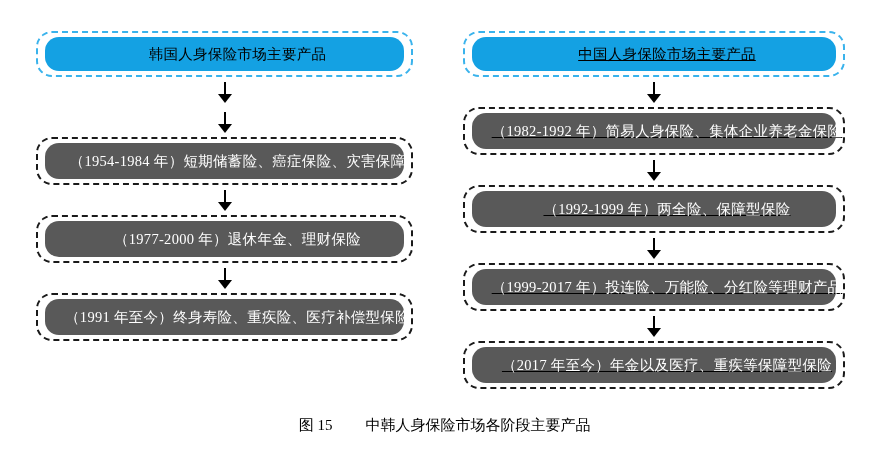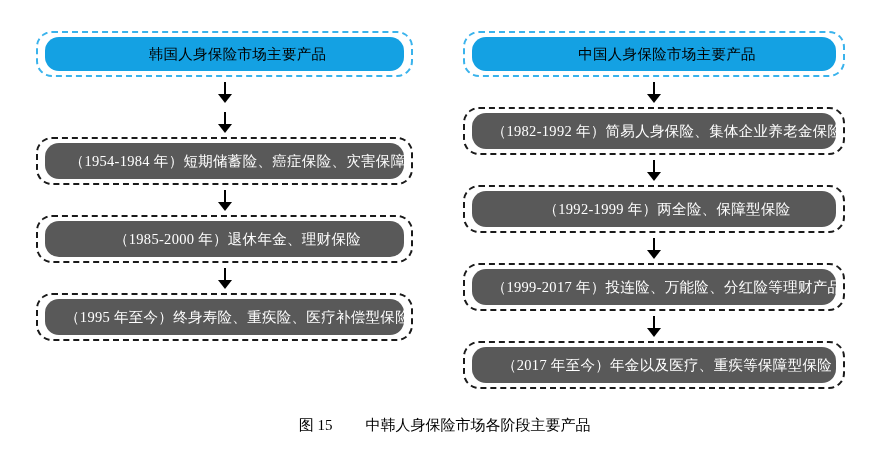--- a/index.html
+++ b/index.html
@@ -11,21 +11,21 @@
     font-family: "Liberation Serif", "DejaVu Serif", serif;
     overflow: hidden;
   }
   .column {
     position: absolute;
     top: 31px;
     display: flex;
     flex-direction: column;
   }
   .col-left  { left: 36px;  width: 377px; }
-  .col-right { left: 463px; width: 382px; }
+  .col-right { left: 463px; width: 382px; text-decoration: underline; }
 
   .node-outer {
     box-sizing: border-box;
     border-radius: 16px;
     padding: 4px 7px;
   }
   .header-outer { border: 2px dashed var(--header-border, #3AB3EC); }
   .stage-outer  { border: 2px dashed var(--stage-border, #1A1A1A); }
 
   .node-inner {
@@ -100,28 +100,28 @@
       <div class="arrow-head"></div>
     </div>
     <div class="node-outer stage-outer">
       <div class="node-inner stage-inner">（1954-1984 年）短期储蓄险、癌症保险、灾害保障</div>
     </div>
     <div class="arrow">
       <div class="arrow-stem"></div>
       <div class="arrow-head"></div>
     </div>
     <div class="node-outer stage-outer">
-      <div class="node-inner stage-inner">（1985-2000 年）退休年金、理财保险</div>
+      <div class="node-inner stage-inner">（1977-2000 年）退休年金、理财保险</div>
     </div>
     <div class="arrow">
       <div class="arrow-stem"></div>
       <div class="arrow-head"></div>
     </div>
     <div class="node-outer stage-outer">
-      <div class="node-inner stage-inner">（1995 年至今）终身寿险、重疾险、医疗补偿型保险</div>
+      <div class="node-inner stage-inner">（1991 年至今）终身寿险、重疾险、医疗补偿型保险</div>
     </div>
   </div>
 
   <div class="column col-right">
     <div class="node-outer header-outer">
       <div class="node-inner header-inner">中国人身保险市场主要产品</div>
     </div>
     <div class="arrow">
       <div class="arrow-stem"></div>
       <div class="arrow-head"></div>

